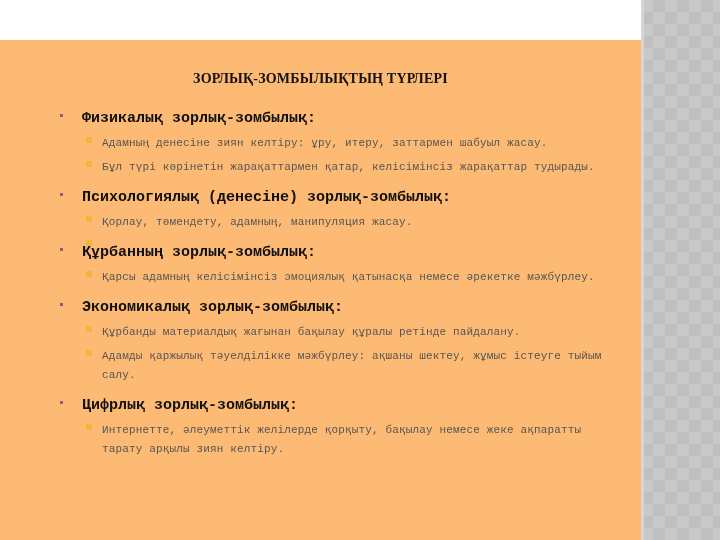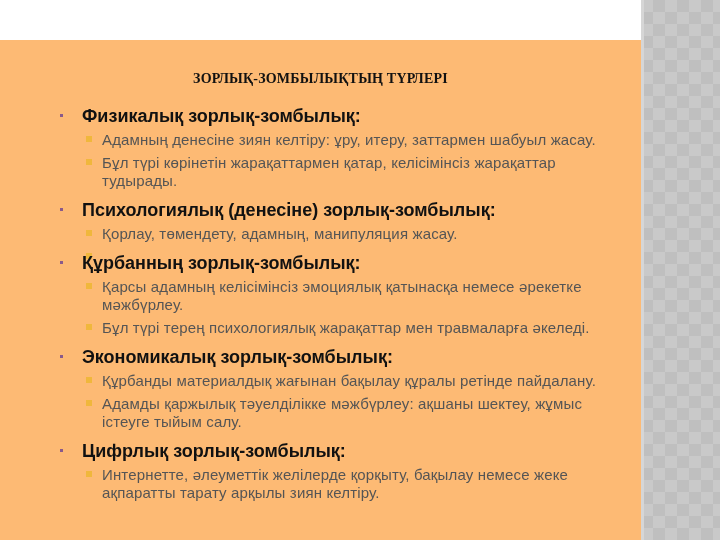--- a/index.html
+++ b/index.html
@@ -13,24 +13,24 @@
       linear-gradient(45deg, #bfbfbf 25%, transparent 25%, transparent 75%, #bfbfbf 75%);
     background-size:24px 24px;
     background-position:0 0, 12px 12px;
   }
   .side-edge { position:absolute; left:641px; top:0; width:3px; height:540px; background:#d6d6d6; }
   .title { position:absolute; left:0; width:641px; top:31px; text-align:center;
     font-family:"Liberation Serif", serif; font-weight:bold; font-size:14px; color:#111; letter-spacing:0.2px; }
   .content { position:absolute; left:60px; top:68px; width:550px; }
   .l1 { position:relative; padding-left:22px; margin-bottom:4px; }
   .l1 .b1 { position:absolute; left:0; top:6px; width:3px; height:3px; background:#8a5a8a; }
-  .l1 .t1 { font-family:Liberation Sans, sans-serif; font-weight:bold; font-size:18px; color:#111; line-height:16px; }
+  .l1 .t1 { font-family:Liberation Mono, monospace; font-weight:bold; font-size:15px; color:#111; line-height:16px; }
   .l2 { position:relative; padding-left:42px; margin-top:5px; }
   .l2 .b2 { position:absolute; left:26px; top:5px; width:6px; height:6px; background:#f0b73c; }
-  .l2 .t2 { font-family:Liberation Sans, sans-serif; font-size:15px; color:#555; line-height:16px; letter-spacing:0.15px; }
+  .l2 .t2 { font-family:Liberation Mono, monospace; font-size:11px; color:#555; line-height:16px; letter-spacing:0.15px; }
   .group { margin-bottom:12px; }
 </style>
 </head>
 <body>
 
 <div class="slide">
   <div class="title">ЗОРЛЫҚ-ЗОМБЫЛЫҚТЫҢ ТҮРЛЕРІ</div>
 
   <div class="content">
 
@@ -65,24 +65,20 @@
 
     <div class="group">
       <div class="l1">
         <span class="b1"></span>
         <span class="t1">Құрбанның зорлық-зомбылық:</span>
       </div>
       <div class="l2">
         <span class="b2"></span>
         <span class="t2">Қарсы адамның келісімінсіз эмоциялық қатынасқа немесе әрекетке мәжбүрлеу.</span>
       </div>
-      <div class="l2">
-        <span class="b2"></span>
-        <span class="t2">Бұл түрі терең психологиялық жарақаттар мен травмаларға әкеледі.</span>
-      </div>
     </div>
 
     <div class="group">
       <div class="l1">
         <span class="b1"></span>
         <span class="t1">Экономикалық зорлық-зомбылық:</span>
       </div>
       <div class="l2">
         <span class="b2"></span>
         <span class="t2">Құрбанды материалдық жағынан бақылау құралы ретінде пайдалану.</span>

